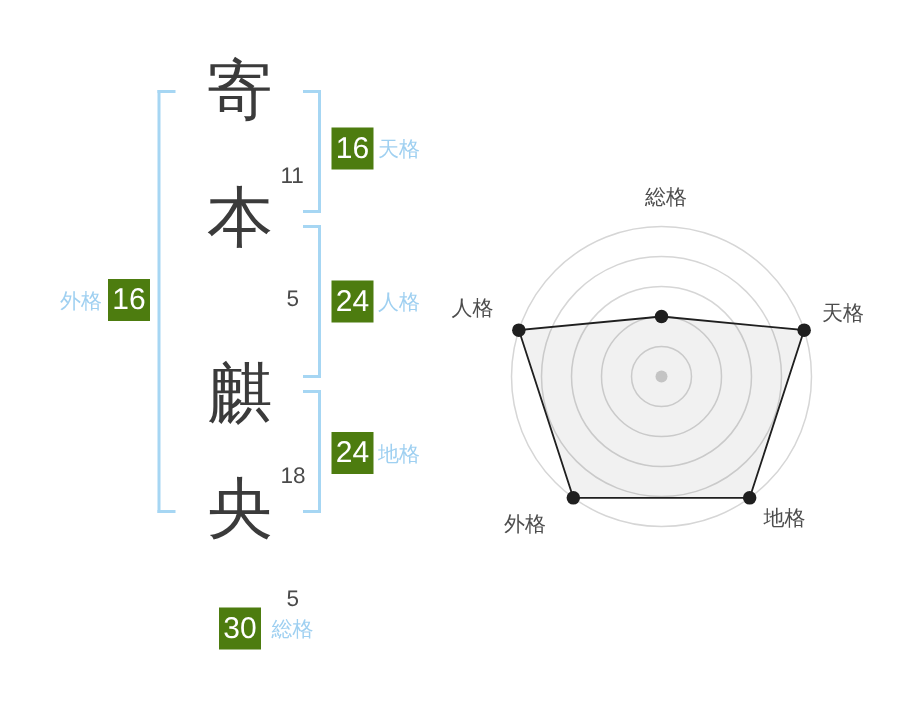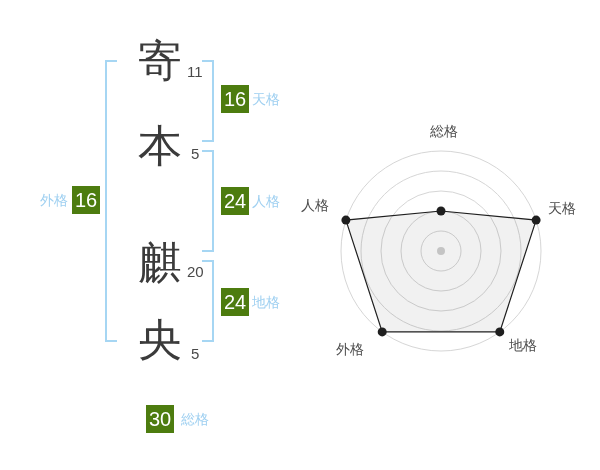--- a/index.html
+++ b/index.html
@@ -6,21 +6,21 @@
   .canvas{
     position:relative;width:600px;height:470px;background:#ffffff;overflow:hidden;
     font-family:"Liberation Sans","DejaVu Sans",sans-serif;
   }
   
   .kanji{
     position:absolute;left:136px;width:48px;height:46px;line-height:46px;
     font-size:44px;color:#3b3b3b;text-align:center;
   }
   .strokes{
-    position:absolute;font-size:15px;color:#4a4a4a;line-height:15px;
+    position:absolute;font-size:15px;color:#4a4a4a;line-height:15px;margin-top:46px;
   }
   
   .bracket{position:absolute;width:10px;}
   .bracket.left{border-left:2px solid #a6d6f3;border-top:2px solid #a6d6f3;border-bottom:2px solid #a6d6f3;}
   .bracket.right{border-right:2px solid #a6d6f3;border-top:2px solid #a6d6f3;border-bottom:2px solid #a6d6f3;}
   
   .score-box{
     position:absolute;width:28px;height:28px;line-height:28px;text-align:center;
     background:#4d7c0f;color:#ffffff;font-size:20px;
   }
@@ -35,21 +35,21 @@
 
 <div class="canvas">
 
   <div class="kanji" style="top:38px">寄</div>
   <div class="kanji" style="top:123px">本</div>
   <div class="kanji" style="top:240px">麒</div>
   <div class="kanji" style="top:317px">央</div>
 
   <div class="strokes" style="left:187px;top:64px">11</div>
   <div class="strokes" style="left:191px;top:146px">5</div>
-  <div class="strokes" style="left:187px;top:264px">20</div>
+  <div class="strokes" style="left:187px;top:264px">18</div>
   <div class="strokes" style="left:191px;top:346px">5</div>
 
   <div class="bracket left" style="left:105px;top:60px;height:278px"></div>
   <div class="bracket right" style="left:202px;top:60px;height:78px"></div>
   <div class="bracket right" style="left:202px;top:150px;height:98px"></div>
   <div class="bracket right" style="left:202px;top:260px;height:78px"></div>
 
   <div class="score-box" style="left:221px;top:85px">16</div>
   <div class="score-label" style="left:252px;top:92px">天格</div>
 

